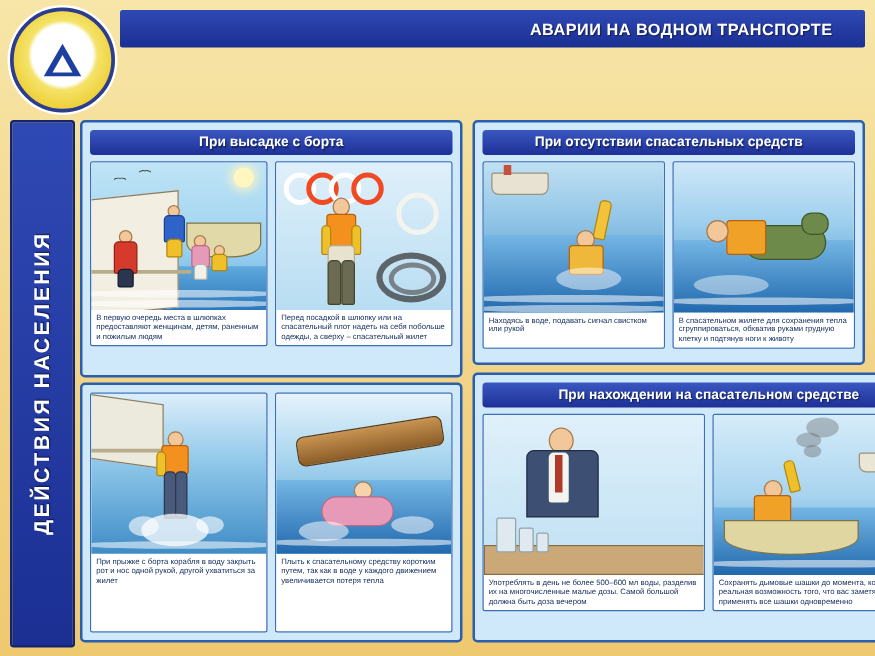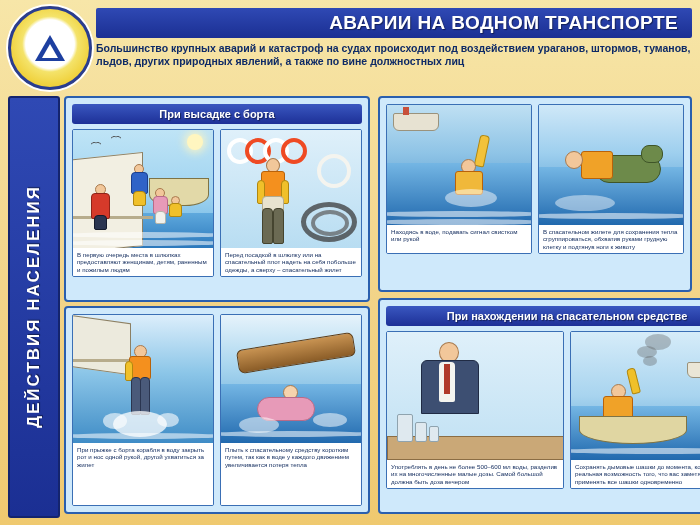--- a/index.html
+++ b/index.html
@@ -37,21 +37,21 @@
     border-bottom:14px solid #ffffff;
   }
   .title-bar{
     position:absolute;left:96px;top:8px;width:596px;height:30px;
     background:linear-gradient(180deg,#2f49b4 0%,#1b2f93 100%);
     border-radius:2px;
     display:flex;align-items:center;justify-content:flex-end;
     padding-right:10px;box-sizing:border-box;
   }
   .title-bar h1{
-    margin:4px;color:#ffffff;font-size:19px;font-weight:bold;letter-spacing:.4px;
+    margin:16px;color:#ffffff;font-size:13px;font-weight:bold;letter-spacing:.4px;
     text-shadow:1px 1px 1px rgba(0,0,0,.45);
   }
   .lead{
     position:absolute;left:96px;top:42px;width:596px;
     font-size:10.5px;line-height:13px;color:#0e2a66;font-weight:bold;
   }
   
   .sideband{
     position:absolute;left:8px;top:96px;width:48px;height:418px;
     background:linear-gradient(180deg,#2f49b4 0%,#1b2f93 100%);
@@ -141,21 +141,20 @@
 
 <div class="poster">
 
   <div class="header">
     <div class="logo">
       <div class="tri"></div>
     </div>
     <div class="title-bar">
       <h1>АВАРИИ НА ВОДНОМ ТРАНСПОРТЕ</h1>
     </div>
-    <div class="lead">Большинство крупных аварий и катастроф на судах происходит под воздействием ураганов, штормов, туманов, льдов, других природных явлений, а также по вине должностных лиц</div>
   </div>
 
   <div class="sideband">
     <span>ДЕЙСТВИЯ НАСЕЛЕНИЯ</span>
   </div>
 
   <div class="panel" id="p-embark">
     <div class="panel-title">При высадке с борта</div>
     <div class="cards">
 
@@ -252,20 +251,21 @@
           <div class="splash" style="right:14px;bottom:16px;width:34px;height:14px;opacity:.7"></div>
           <div class="wave" style="bottom:6px"></div>
         </div>
         <div class="cap">Плыть к спасательному средству коротким путем, так как в воде у каждого движением увеличивается потеря тепла</div>
       </div>
 
     </div>
   </div>
 
   <div class="panel" id="p-nomeans">
+    <div class="panel-title">При отсутствии спасательных средств</div>
     <div class="cards">
 
       <div class="card">
         <div class="art" style="height:120px;background:linear-gradient(180deg,#bfe0f3 0%,#8fc4e6 40%,#3c86c2 100%)">
           <div style="position:absolute;left:6px;top:8px;width:44px;height:16px;background:#e7e2d2;border:1px solid #9a927c;border-radius:2px 2px 6px 6px"></div>
           <div style="position:absolute;left:16px;top:2px;width:6px;height:8px;background:#c8503a"></div>
           <div class="sea deep" style="height:52%"></div>
           <div class="person" style="left:66px;top:30px;width:44px;height:66px">
             <div class="body shirt-yellow" style="left:24px;top:0;width:8px;height:30px;transform:rotate(12deg);background:#f2c23a"></div>
             <div class="head" style="left:8px;top:24px;width:13px;height:13px"></div>

